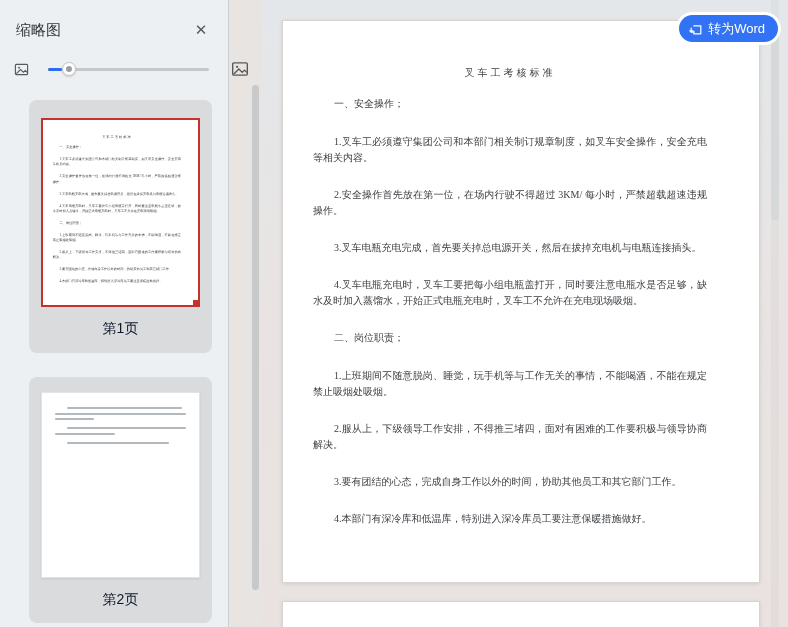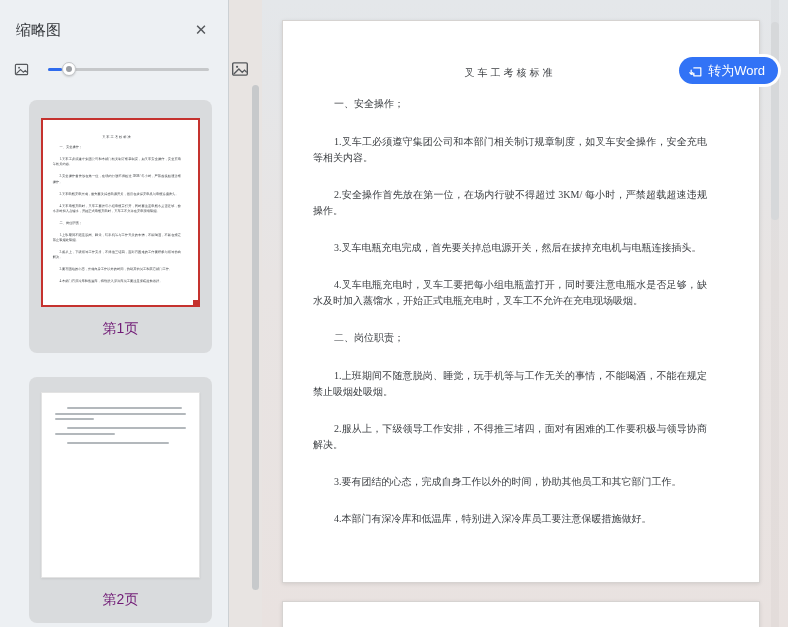--- a/index.html
+++ b/index.html
@@ -31,21 +31,21 @@
   .card-1 { top:100px; height:253px; }
   .card-2 { top:377px; height:246px; }
   .thumb-page { position:relative; margin:0 auto; background:#fff; overflow:visible; }
   .tp-1 { margin-top:18px; width:159px; height:189px; border:2px solid #c5322e; }
   .tp-2 { margin-top:15px; width:159px; height:186px; border:1px solid #e3e3e3;
     box-shadow:0 1px 2px rgba(0,0,0,.08); }
   .mini-clip { width:155px; height:185px; overflow:hidden; background:#fff; }
   .mini-doc { width:478px; transform:scale(0.324); transform-origin:0 0; }
   .sel-handle { position:absolute; right:-2px; bottom:-2px; width:7px; height:7px;
     background:#c5322e; }
-  .thumb-label { margin-top:13px; text-align:center; font-size:14px; color:#701a75; }
+  .thumb-label { margin-top:13px; text-align:center; font-size:14px; color:#0f172a; }
 
   .panel-scroll { position:absolute; left:252px; top:0; width:8px; height:627px; }
   .panel-scroll-thumb { position:absolute; left:0; top:85px; width:7px; height:505px;
     background:#c7c9cb; border-radius:4px; cursor:pointer; }
 
   
   .viewer { position:absolute; left:262px; top:0; width:526px; height:627px; overflow:hidden;
     background:linear-gradient(180deg,#e4e7ea 0%, #e8e4e3 45%, #e9e2e0 100%); }
   .doc-page { position:absolute; left:20px; width:478px; background:#fff;
     border:1px solid #d6d3d1; box-shadow:0 1px 4px rgba(0,0,0,.10); }
@@ -70,21 +70,21 @@
 
   .main-scroll { position:absolute; right:9px; top:0; width:8px; height:627px;
     background:rgba(0,0,0,0.025); }
   .main-scroll-thumb { position:absolute; left:0; top:22px; width:8px; height:198px;
     background:#d6d8da; border-radius:4px; cursor:pointer; }
 
   
   .convert-btn { position:absolute; right:10px; top:15px; height:27px;
     display:flex; align-items:center; gap:5px; padding:0 13px 0 10px;
     background:#3273f6; color:#fff; border:none; border-radius:14px;
-    font-size:13px; cursor:pointer; box-shadow:0 0 0 3px rgba(255,255,255,.95);margin-top:42px; }
+    font-size:13px; cursor:pointer; box-shadow:0 0 0 3px rgba(255,255,255,.95); }
   .convert-btn svg { display:block; }
 </style>
 </head>
 <body>
 
 <div class="stage">
 
   <div class="panel">
     <div class="panel-title">缩略图</div>
     <div class="close-btn">✕</div>

